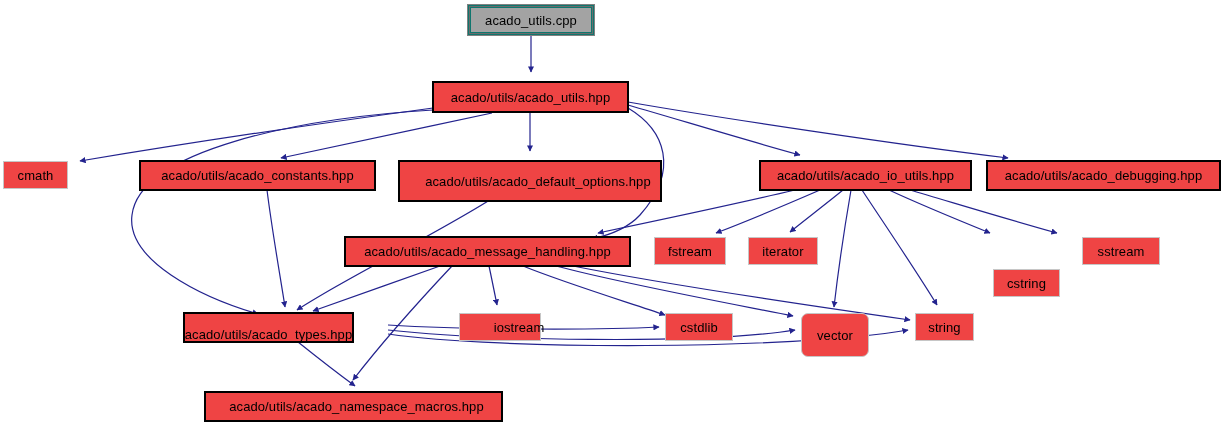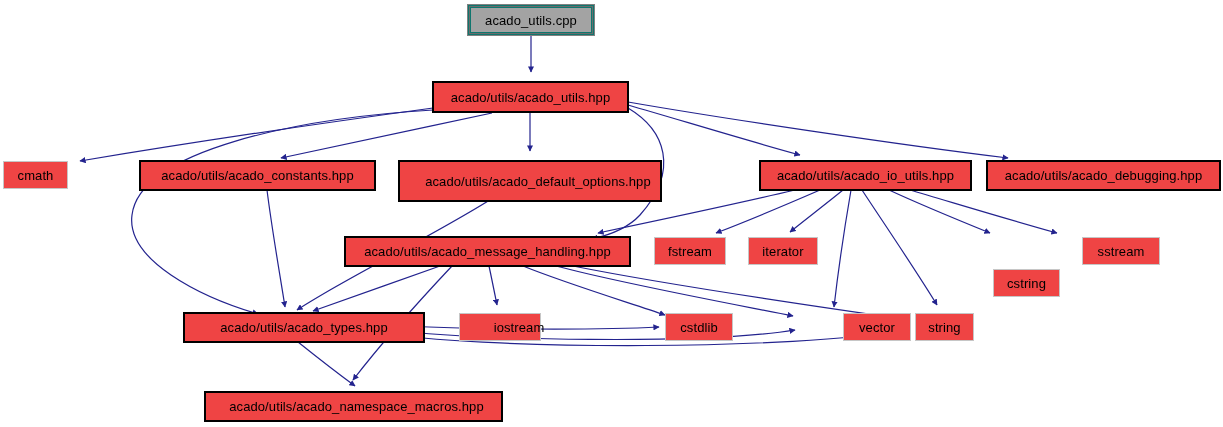--- a/index.html
+++ b/index.html
@@ -144,30 +144,30 @@
       </div>
       <div class="node system" style="left: 748px; top: 237px; width: 70px; height: 28px;">
         <span class="node-label">iterator</span>
       </div>
       <div class="node system" style="left: 993px; top: 237px; width: 67px; height: 28px; margin-top: 32px;">
         <span class="node-label">cstring</span>
       </div>
       <div class="node system" style="left: 1082px; top: 237px; width: 78px; height: 28px;">
         <span class="node-label">sstream</span>
       </div>
-      <div class="node project" style="left: 184px; top: 313px; width: 240px; height: 29px;">
+      <div class="node project" style="left: 184px; top: 313px; width: 169px; height: 29px; align-items: flex-end;">
         <span class="node-label">acado/utils/acado_types.hpp</span>
       </div>
       <div class="node system" style="left: 459px; top: 313px; width: 82px; height: 28px; padding-left: 38px;">
         <span class="node-label">iostream</span>
       </div>
       <div class="node system" style="left: 665px; top: 313px; width: 68px; height: 28px;">
         <span class="node-label">cstdlib</span>
       </div>
-      <div class="node system" style="left: 843px; top: 313px; width: 68px; height: 28px;">
+      <div class="node system" style="left: 801px; top: 313px; width: 68px; height: 44px; border-radius: 7px;">
         <span class="node-label">vector</span>
       </div>
       <div class="node system" style="left: 915px; top: 313px; width: 59px; height: 28px;">
         <span class="node-label">string</span>
       </div>
       <div class="node project" style="left: 205px; top: 392px; width: 297px; height: 29px; padding-left: 6px;">
         <span class="node-label">acado/utils/acado_namespace_macros.hpp</span>
       </div>
     </div>
 </div>

